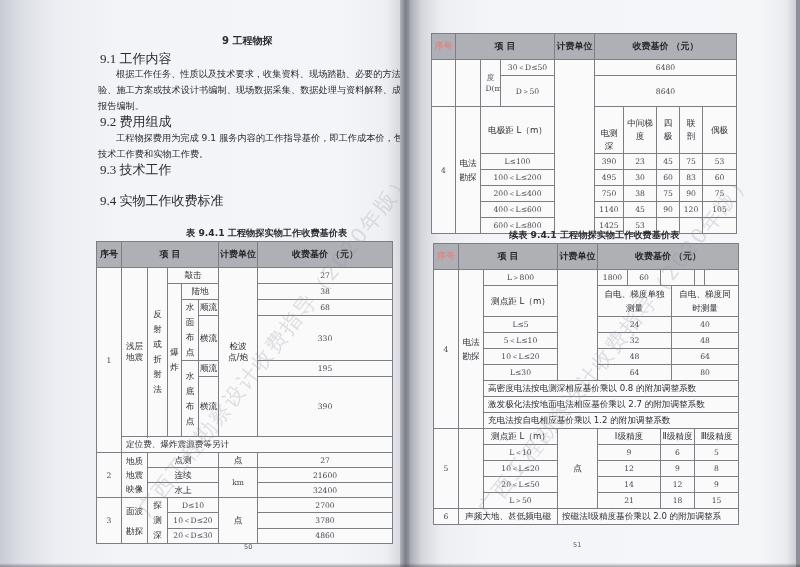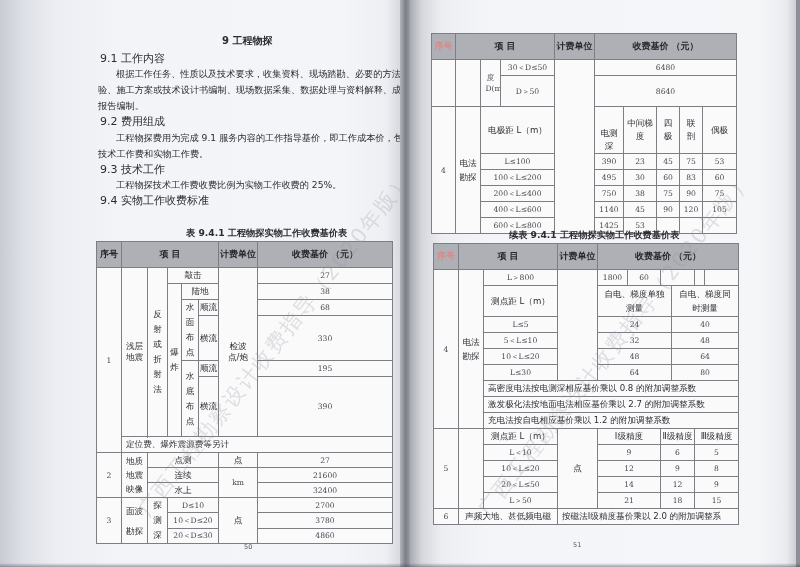--- a/index.html
+++ b/index.html
@@ -5,21 +5,21 @@
   html,body{margin:0;padding:0;}
   body{width:800px;height:567px;overflow:hidden;background:#6d6f76;position:relative;font-family:"DejaVu Sans","Liberation Sans",sans-serif;color:#2a2a2e;}
   .page{position:absolute;top:0;height:567px;overflow:hidden;}
   .page-left{left:0;width:402px;background:linear-gradient(90deg,#c9cbd3 0%,#dcdee5 5%,#eceef3 14%,#f3f4f7 30%,#f4f5f8 85%,#eeeff3 96%,#d4d6dc 100%);}
   .page-right{left:410px;width:388px;background:linear-gradient(90deg,#a9abb2 0%,#d4d6dc 3%,#eceef2 8%,#f4f5f8 20%,#f5f6f8 90%,#eaebef 97%,#c6c8ce 100%);}
   .spine{position:absolute;left:400px;top:0;width:12px;height:567px;background:linear-gradient(90deg,#b4b6bd,#7e8088 45%,#8f9198 70%,#b8bac0);}
   .right-edge{position:absolute;left:796px;top:0;width:4px;height:567px;background:#8d8f96;}
   .bottom-shadow{position:absolute;left:0;bottom:0;width:800px;height:4px;background:linear-gradient(180deg,rgba(0,0,0,0),rgba(60,60,70,.45));}
   .txt{position:absolute;font-size:9.2px;line-height:14px;white-space:nowrap;color:#2c2c30;}
   .h1{font-weight:bold;font-size:10px;}
-  .h2{font-size:11px;}
+  .h2{font-size:13px;font-family:Liberation Serif, serif;}
   .cap{font-weight:bold;font-size:9.2px;}
   .pageno{font-size:6.5px;color:#555;}
   .tbl{position:absolute;border-collapse:collapse;table-layout:fixed;font-size:8.6px;color:#2e2e33;}
   .tbl td,.tbl th{border:1px solid #7c7e84;text-align:center;vertical-align:middle;padding:0;line-height:11px;overflow:hidden;}
   .tbl th{background:#aeb0b6;font-weight:bold;font-size:9px;color:#26262a;}
   .tbl td{background:#fafafb;}
   .tbl .num{font-family:"DejaVu Serif","Liberation Serif",serif;font-size:7.6px;color:#4a4a50;}
   .tbl .vert{line-height:15px;}
   .tbl .note{text-align:left;padding-left:4px;margin-top:28px;}
   .tbl .fade{color:#d98a8a;}
@@ -34,21 +34,20 @@
   <div class="txt h2" style="left:100px;top:52px;">9.1 工作内容</div>
   <div class="txt" style="left:116px;top:67px;">根据工作任务、性质以及技术要求，收集资料、现场踏勘、必要的方法试</div>
   <div class="txt" style="left:98px;top:83px;">验、施工方案或技术设计书编制、现场数据采集、数据处理与资料解释、成果</div>
   <div class="txt" style="left:98px;top:99px;">报告编制。</div>
 
   <div class="txt h2" style="left:100px;top:115px;">9.2 费用组成</div>
   <div class="txt" style="left:116px;top:131px;">工程物探费用为完成 9.1 服务内容的工作指导基价，即工作成本价，包括</div>
   <div class="txt" style="left:98px;top:147px;">技术工作费和实物工作费。</div>
 
   <div class="txt h2" style="left:100px;top:163px;">9.3 技术工作</div>
-  <div class="txt" style="left:116px;top:178px;">工程物探技术工作费收费比例为实物工作收费的 25%。</div>
 
   <div class="txt h2" style="left:100px;top:194px;">9.4 实物工作收费标准</div>
 
   <div class="txt cap" style="left:186px;top:226px;">表 9.4.1  工程物探实物工作收费基价表</div>
 
   <table class="tbl" style="left:96px;top:241px;width:296px;">
     <colgroup>
       <col style="width:25px">
         <col style="width:26px">
         <col style="width:20px">

